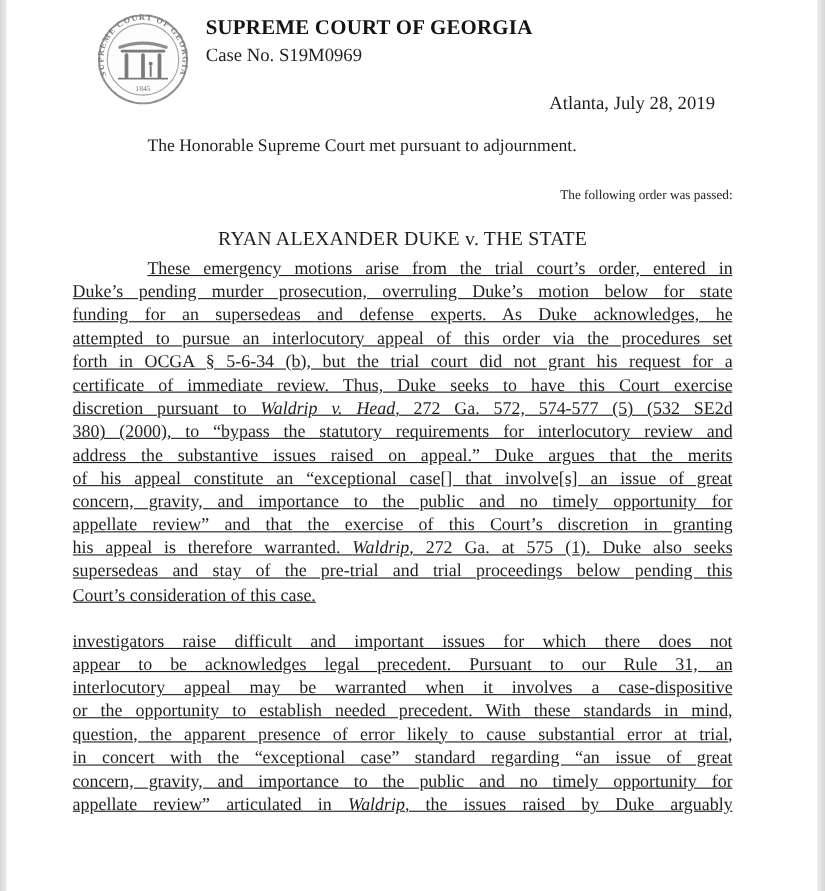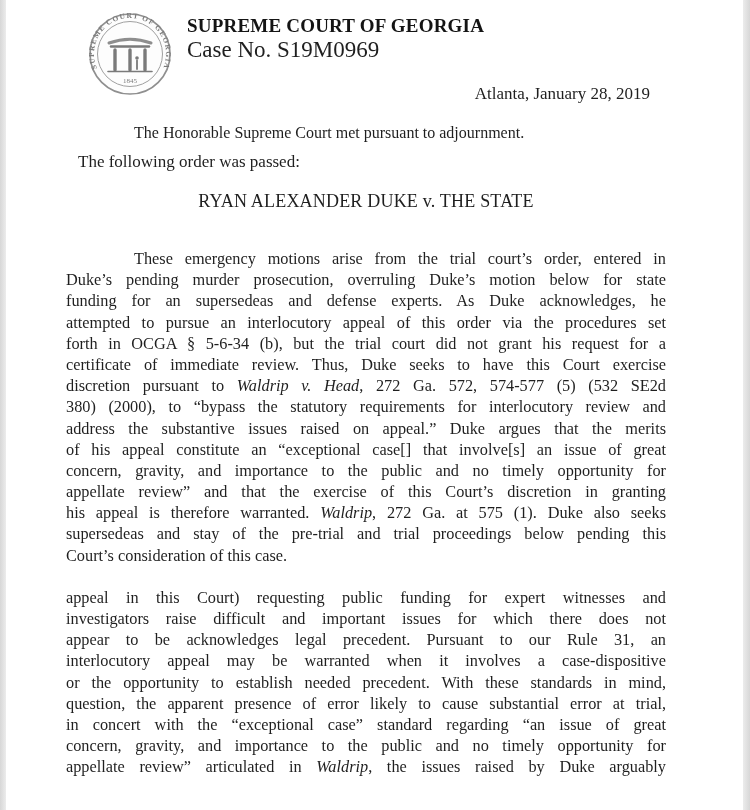--- a/index.html
+++ b/index.html
@@ -26,49 +26,50 @@
     align-items: flex-start;
     margin-top: 12px;
     height: 85px;
   }
   .seal-wrap { width: 84px; height: 84px; margin-left: 22px; flex: 0 0 auto; }
   .header-text { margin-left: 15px; margin-top: 3px; }
   .court-name {
     font-size: 19px; font-weight: bold; letter-spacing: 0.2px;
     color: #141414; line-height: 22px;
   }
-  .case-number { font-size: 23px; line-height: 21px; margin-top: 2px; }
+  .case-number { font-size: 17px; line-height: 21px; margin-top: 2px; }
 
   .dateline {
     margin-top: -14px;
     text-align: right;
     padding-right: 16px;
     font-size: 17px;
     line-height: 21px;
   }
   .opening-line {
     margin-top: 18px;
     font-size: 16px;
     line-height: 21px;
     text-indent: 68px;
   }
   .order-intro {
-    margin-top: 8px;
-    font-size: 17px;
+    margin-top: 24px;
+    font-size: 12px;
     line-height: 21px;
     padding-left: 12px;
+    text-align: right;
   }
   .case-title {
     margin-top: 19px;
     text-align: center;
     font-size: 18px;
     line-height: 21px;
     letter-spacing: 0.2px;
   }
-  .paragraphs { margin-top: 36px; }
+  .paragraphs { margin-top: 5px; text-decoration: underline; }
   .para + .para { margin-top: 21px; }
   .line {
     font-size: 16.3px;
     line-height: 21.2px;
     height: 21.2px;
     overflow: hidden;
     text-align: justify;
     text-align-last: justify;
   }
   .line.indent { text-indent: 68px; }
@@ -106,21 +107,21 @@
         <circle cx="49" cy="46" r="1.8" fill="#7a7a7a"></circle>
         <text x="42" y="70.5" text-anchor="middle" font-size="7" fill="#7b7b7b" font-family="Liberation Serif, serif">1845</text>
       </svg>
     </div>
     <div class="header-text">
       <div class="court-name">SUPREME COURT OF GEORGIA</div>
       <div class="case-number">Case No. S19M0969</div>
     </div>
   </div>
 
-  <div class="dateline">Atlanta, January 28, 2019</div>
+  <div class="dateline">Atlanta, July 28, 2019</div>
 
   <div class="opening-line">The Honorable Supreme Court met pursuant to adjournment.</div>
 
   <div class="order-intro">The following order was passed:</div>
 
   <div class="case-title">RYAN ALEXANDER DUKE v. THE STATE</div>
 
   <div class="paragraphs">
       <div class="para">
         <div class="line indent"><span>These emergency motions arise from the trial court’s order, entered in</span></div>
@@ -133,21 +134,20 @@
         <div class="line"><span>380) (2000), to “bypass the statutory requirements for interlocutory review and</span></div>
         <div class="line"><span>address the substantive issues raised on appeal.” Duke argues that the merits</span></div>
         <div class="line"><span>of his appeal constitute an “exceptional case[] that involve[s] an issue of great</span></div>
         <div class="line"><span>concern, gravity, and importance to the public and no timely opportunity for</span></div>
         <div class="line"><span>appellate review” and that the exercise of this Court’s discretion in granting</span></div>
         <div class="line"><span>his appeal is therefore warranted. </span><span class="it">Waldrip</span><span>, 272 Ga. at 575 (1). Duke also seeks</span></div>
         <div class="line"><span>supersedeas and stay of the pre-trial and trial proceedings below pending this</span></div>
         <div class="line plain"><span>Court’s consideration of this case.</span></div>
       </div>
       <div class="para">
-        <div class="line"><span>appeal in this Court) requesting public funding for expert witnesses and</span></div>
         <div class="line"><span>investigators raise difficult and important issues for which there does not</span></div>
         <div class="line"><span>appear to be acknowledges legal precedent.  Pursuant to our Rule 31, an</span></div>
         <div class="line"><span>interlocutory appeal may be warranted when it involves a case-dispositive</span></div>
         <div class="line"><span>or the opportunity to establish needed precedent. With these standards in mind,</span></div>
         <div class="line"><span>question, the apparent presence of error likely to cause substantial error at trial,</span></div>
         <div class="line"><span>in concert with the “exceptional case” standard regarding “an issue of great</span></div>
         <div class="line"><span>concern, gravity, and importance to the public and no timely opportunity for</span></div>
         <div class="line"><span>appellate review” articulated in </span><span class="it">Waldrip</span><span>, the issues raised by Duke arguably</span></div>
       </div>
     </div>

